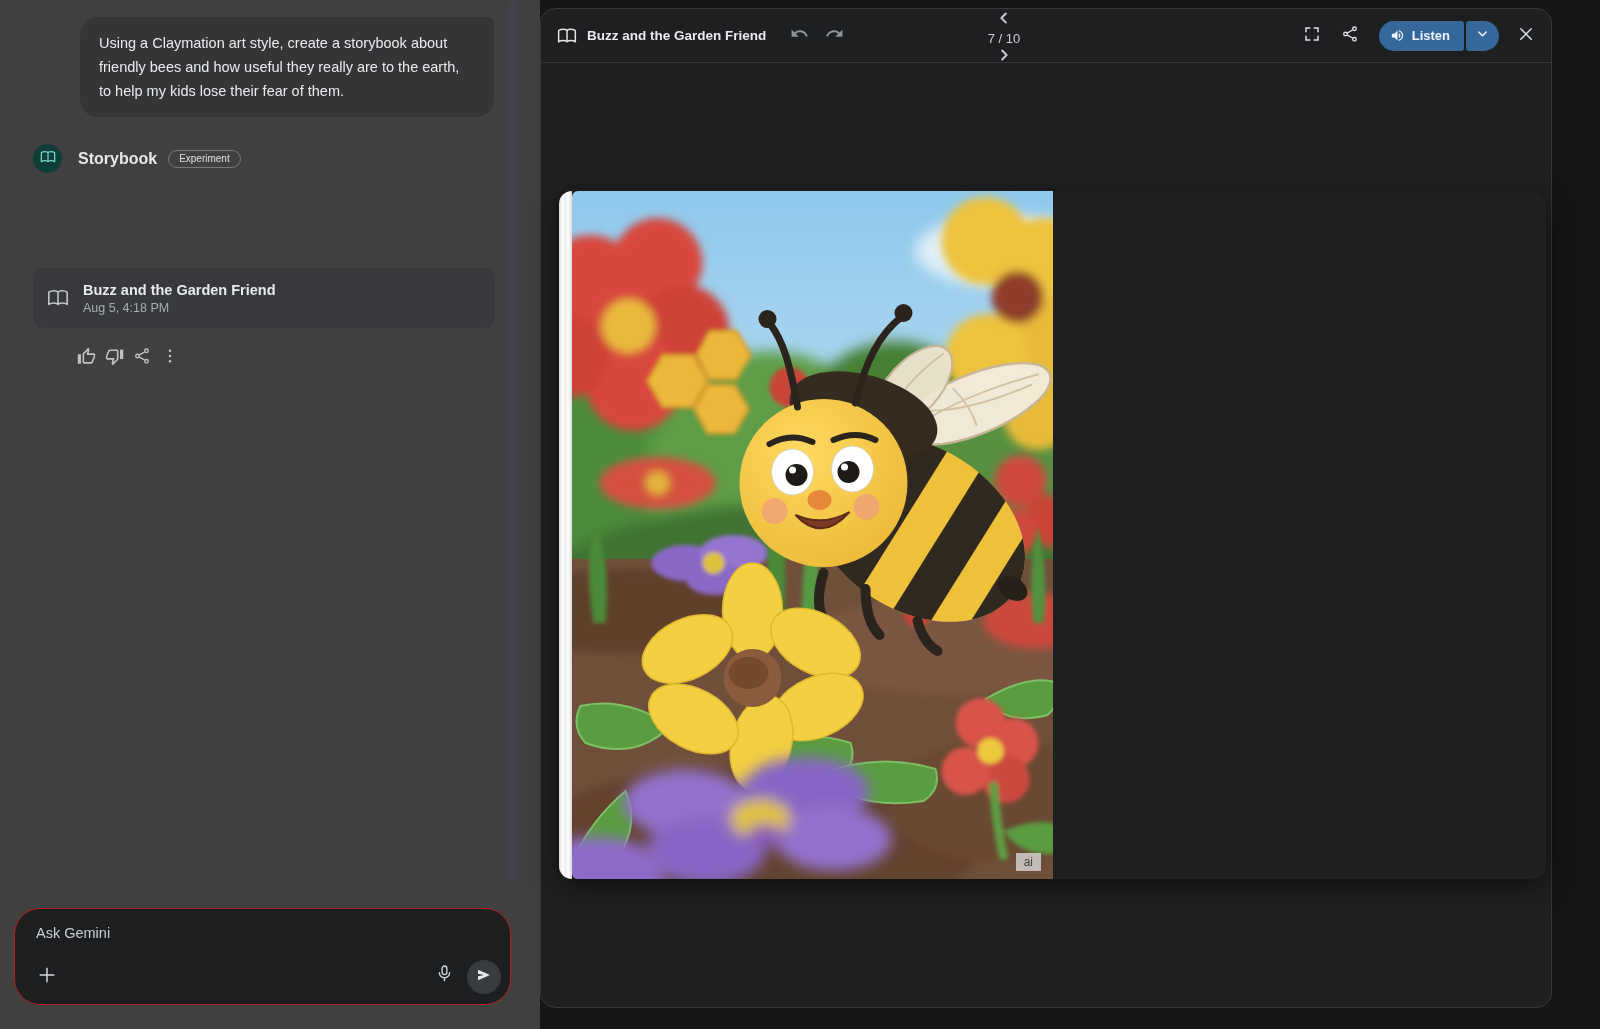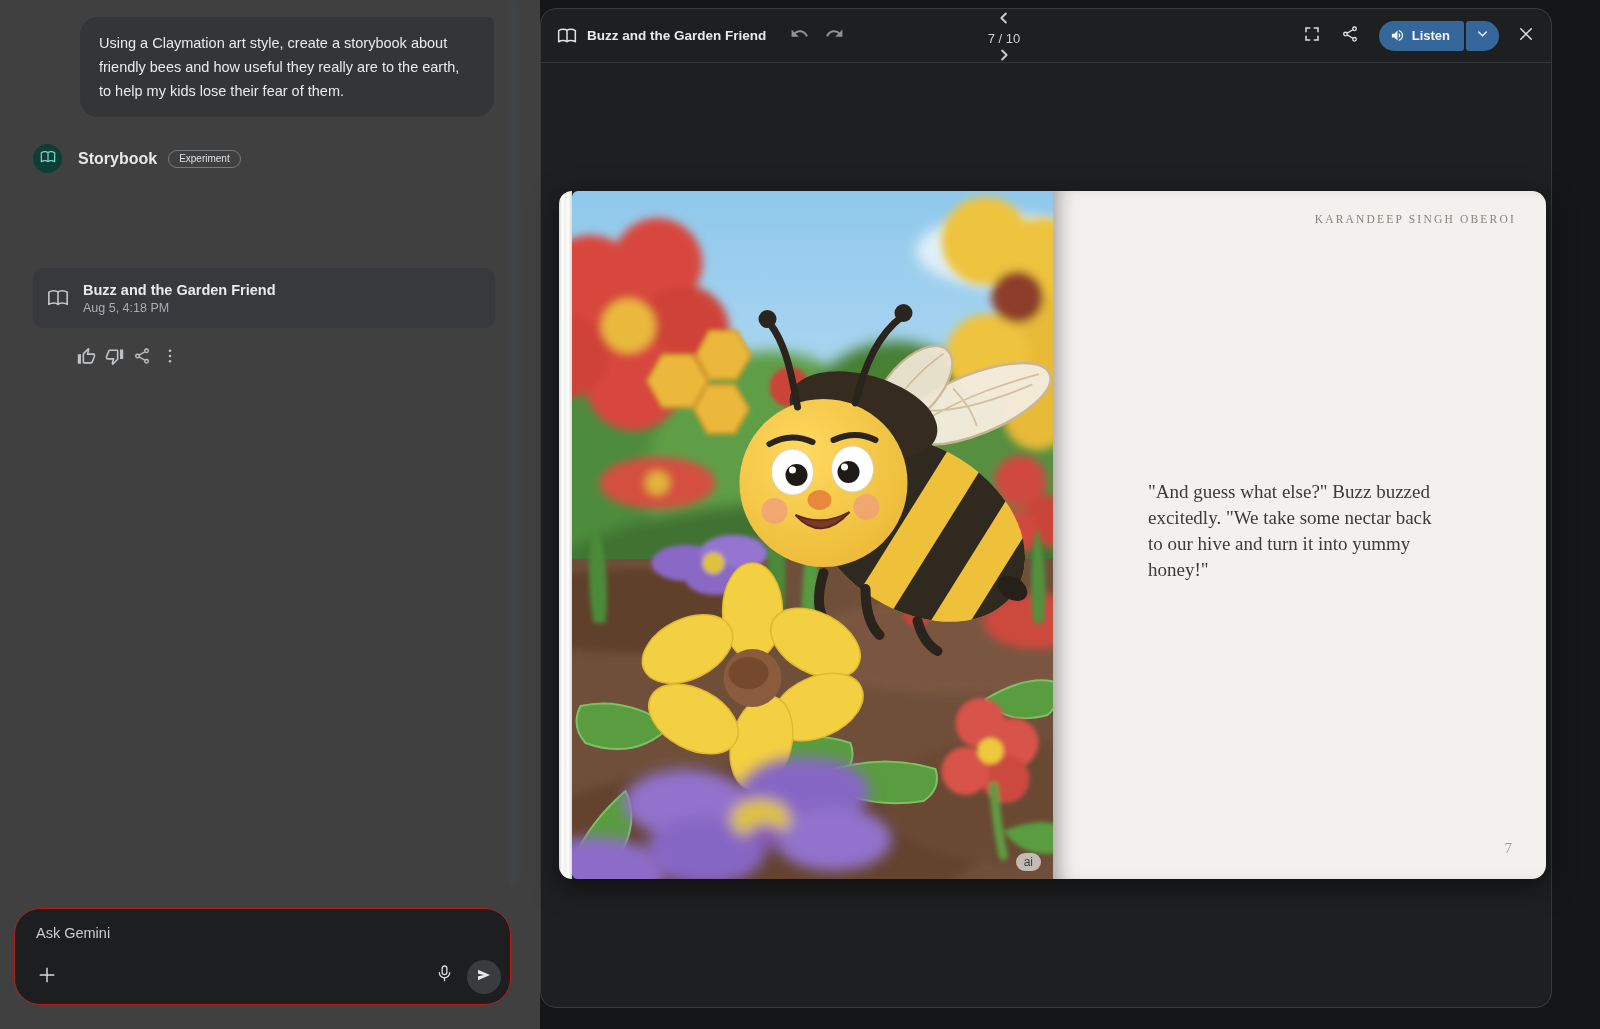--- a/index.html
+++ b/index.html
@@ -51,21 +51,21 @@
   .listen-main { background:#35679a; color:#eef4fc; height:30px; display:flex; align-items:center; padding:0 14px 0 11px; border-radius:15px 3px 3px 15px; font-size:13px; font-weight:600; cursor:pointer; }
   .listen-main .sp-ic { margin-right:7px; display:flex; }
   .listen-caret { background:#35679a; width:33px; height:30px; margin-left:2px; border-radius:3px 15px 15px 3px; display:flex; align-items:center; justify-content:center; color:#eef4fc; cursor:pointer; }
   .vh-close { margin-left:18px; }
 
   
   .book { position:absolute; left:18px; top:182px; width:987px; height:688px; border-radius:14px; box-shadow:0 8px 28px rgba(0,0,0,.5); display:flex; }
   .page-edge { width:13px; height:100%; border-radius:14px 0 0 14px; background:linear-gradient(to right,#d9d9d6 0%,#fdfdfc 25%,#f0f0ee 50%,#ffffff 70%,#d8d8d5 100%); }
   .page-image { position:relative; width:481px; height:100%; overflow:hidden; border-radius:6px 0 0 6px; }
   .page-image svg.illu { position:absolute; inset:0; width:100%; height:100%; }
-  .ai-badge { position:absolute; right:12px; bottom:8px; background:rgba(228,230,232,.72); color:#3c4043; font-size:12px; padding:2px 8px; border-radius:9px; }
+  .ai-badge { position:absolute; right:12px; bottom:8px; background:rgba(228,230,232,.72); color:#3c4043; font-size:12px; padding:2px 8px; border-radius:0; }
   .page-paper { position:relative; width:493px; height:100%; background:#f2f1ed; border-radius:0 14px 14px 0; box-shadow:inset 16px 0 20px -12px rgba(0,0,0,.38); font-family:"Liberation Serif", serif; }
   .paper-author { position:absolute; top:22px; right:30px; font-size:11.5px; letter-spacing:2.2px; color:#85857f; }
   .paper-text { position:absolute; left:95px; top:288px; width:300px; font-size:19px; line-height:26px; color:#3b3b37; }
   .paper-number { position:absolute; right:34px; bottom:22px; font-size:15px; color:#9d9d98; }
 </style>
 </head>
 <body>
 
 <div class="chat-panel">
 
@@ -454,19 +454,14 @@
           <ellipse cx="195" cy="628" rx="30" ry="20" fill="#e0c23e"></ellipse>
           <ellipse cx="200" cy="645" rx="18" ry="12" fill="#8a5bb8"></ellipse>
         </g>
         <g filter="url(#b7)">
           <ellipse cx="30" cy="682" rx="70" ry="36" fill="#8d6cc9"></ellipse>
         </g>
       </svg>
       <div class="ai-badge">ai</div>
     </div>
 
-    <div class="page-paper">
-      <div class="paper-author">KARANDEEP SINGH OBEROI</div>
-      <div class="paper-text">"And guess what else?" Buzz buzzed excitedly. "We take some nectar back to our hive and turn it into yummy honey!"</div>
-      <div class="paper-number">7</div>
-    </div>
   </div>
 </div>
 
 </body></html>

